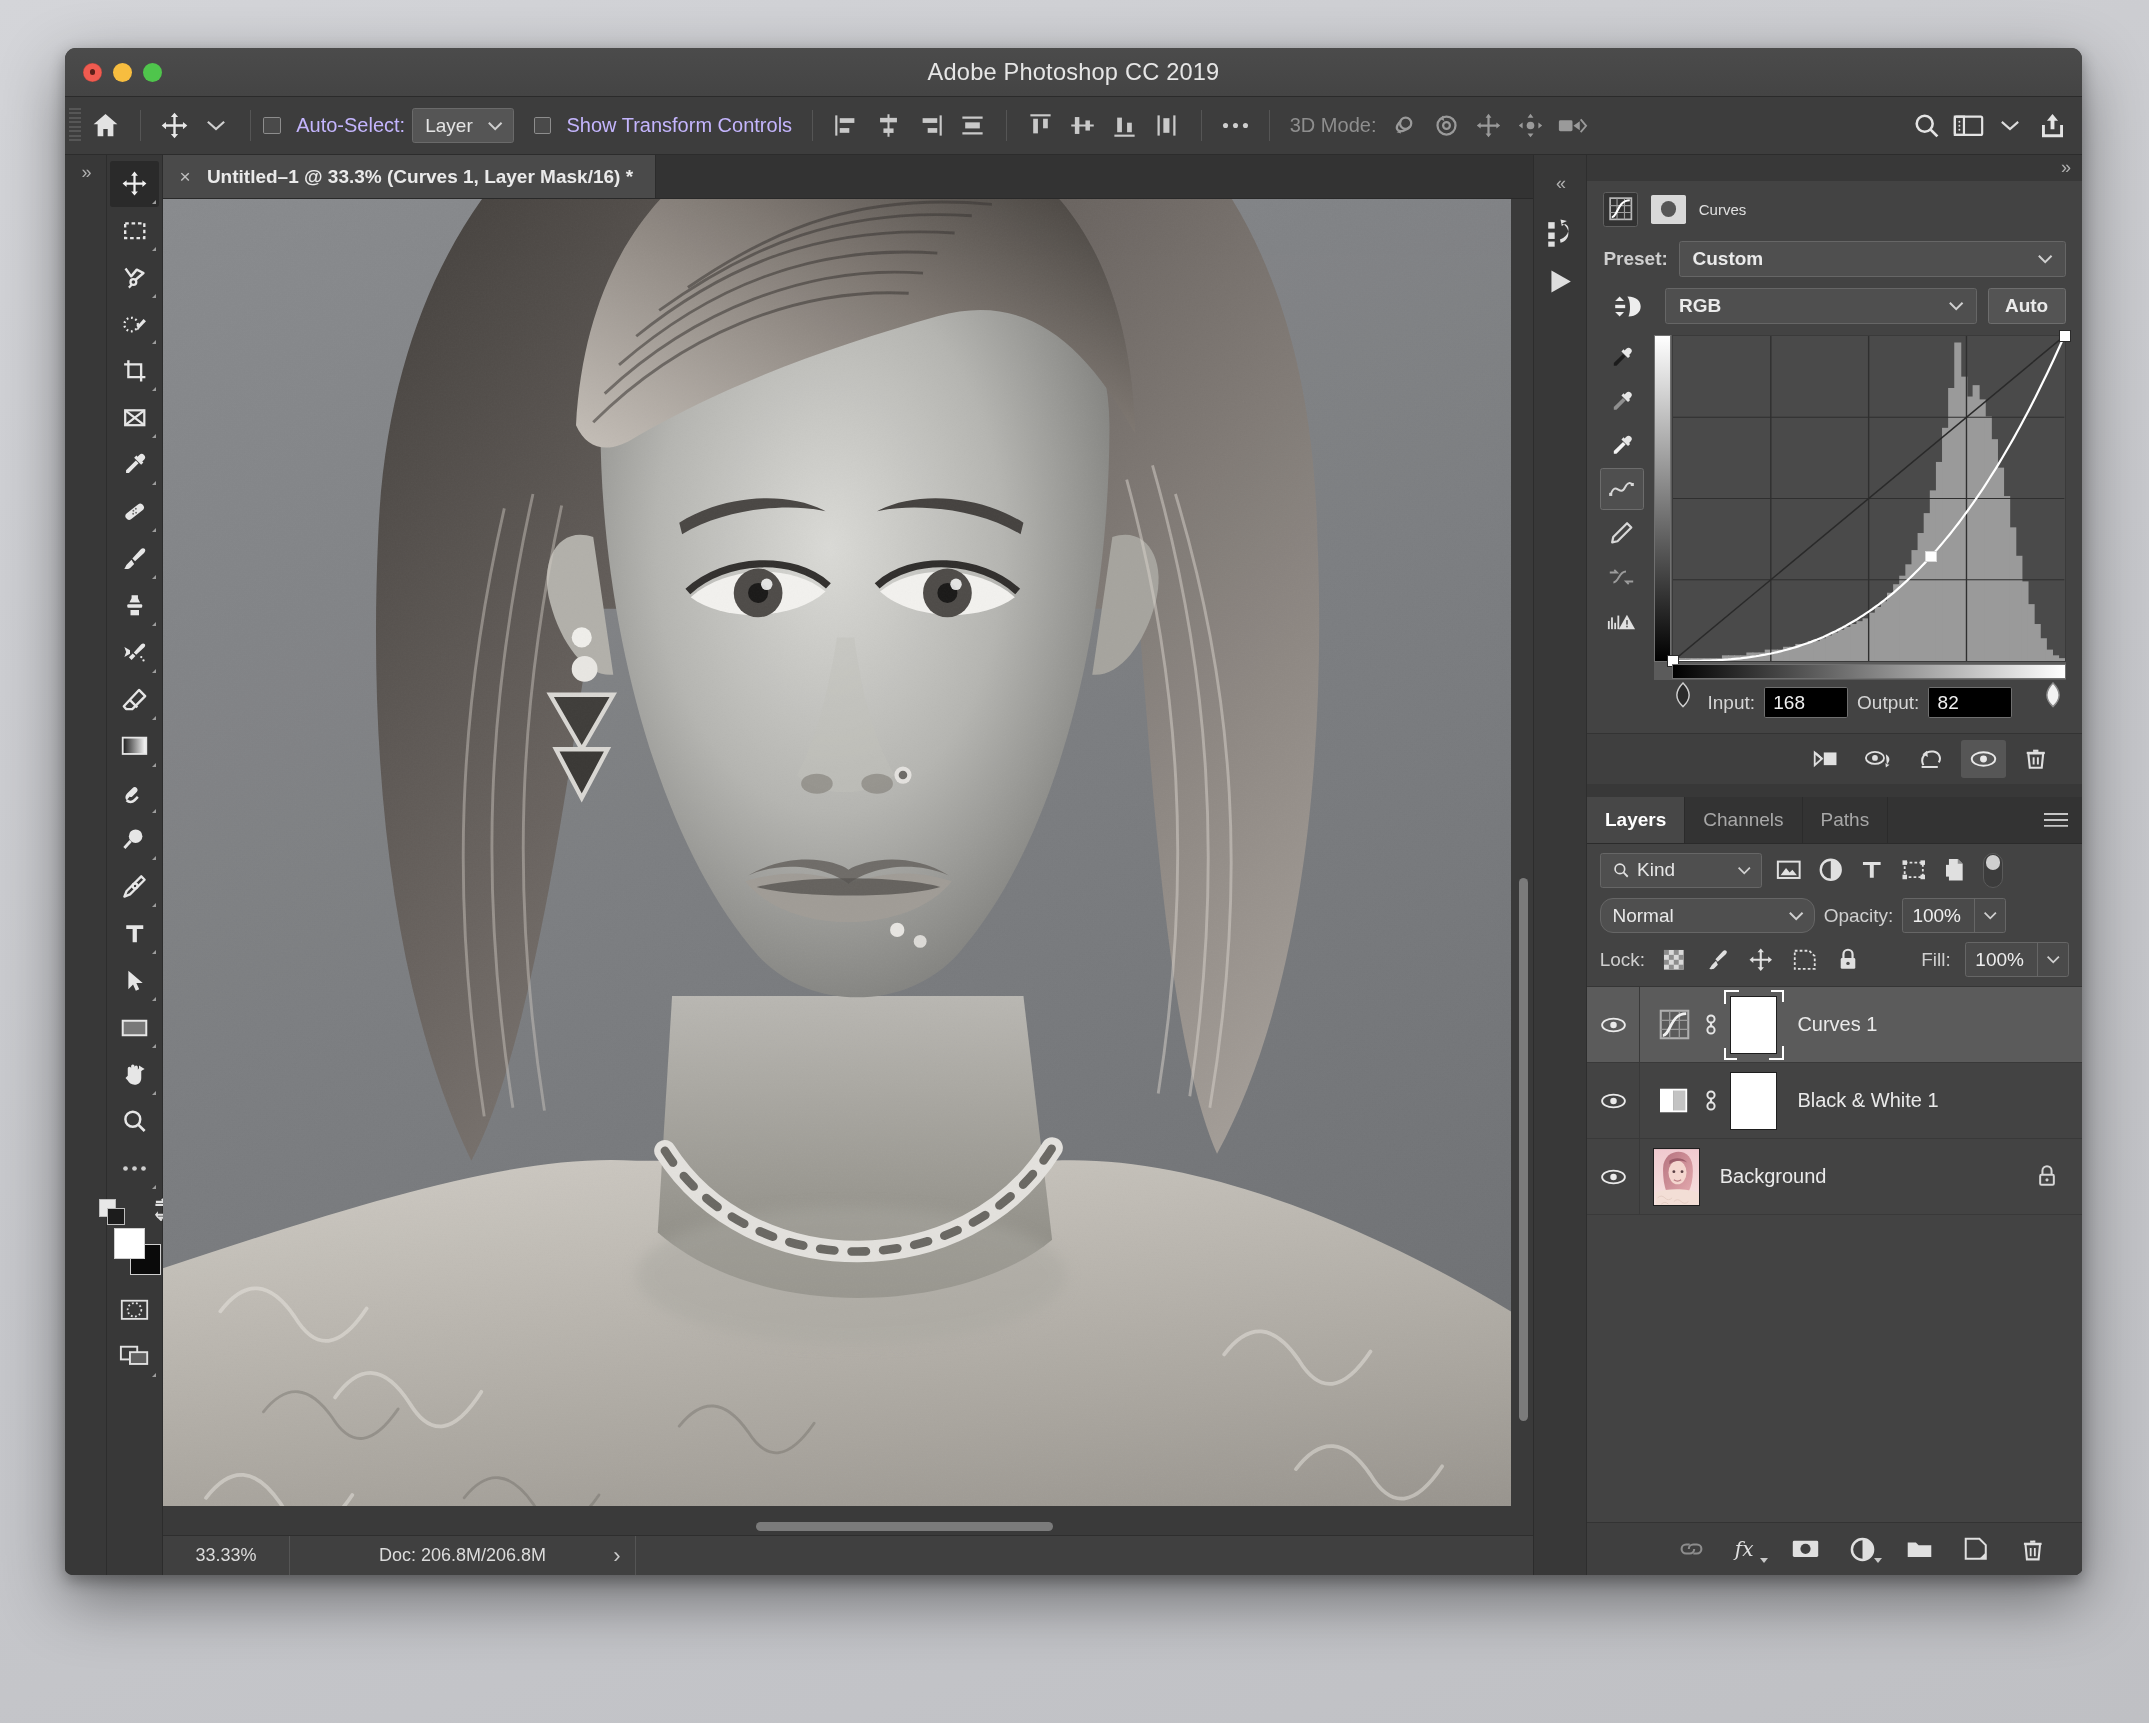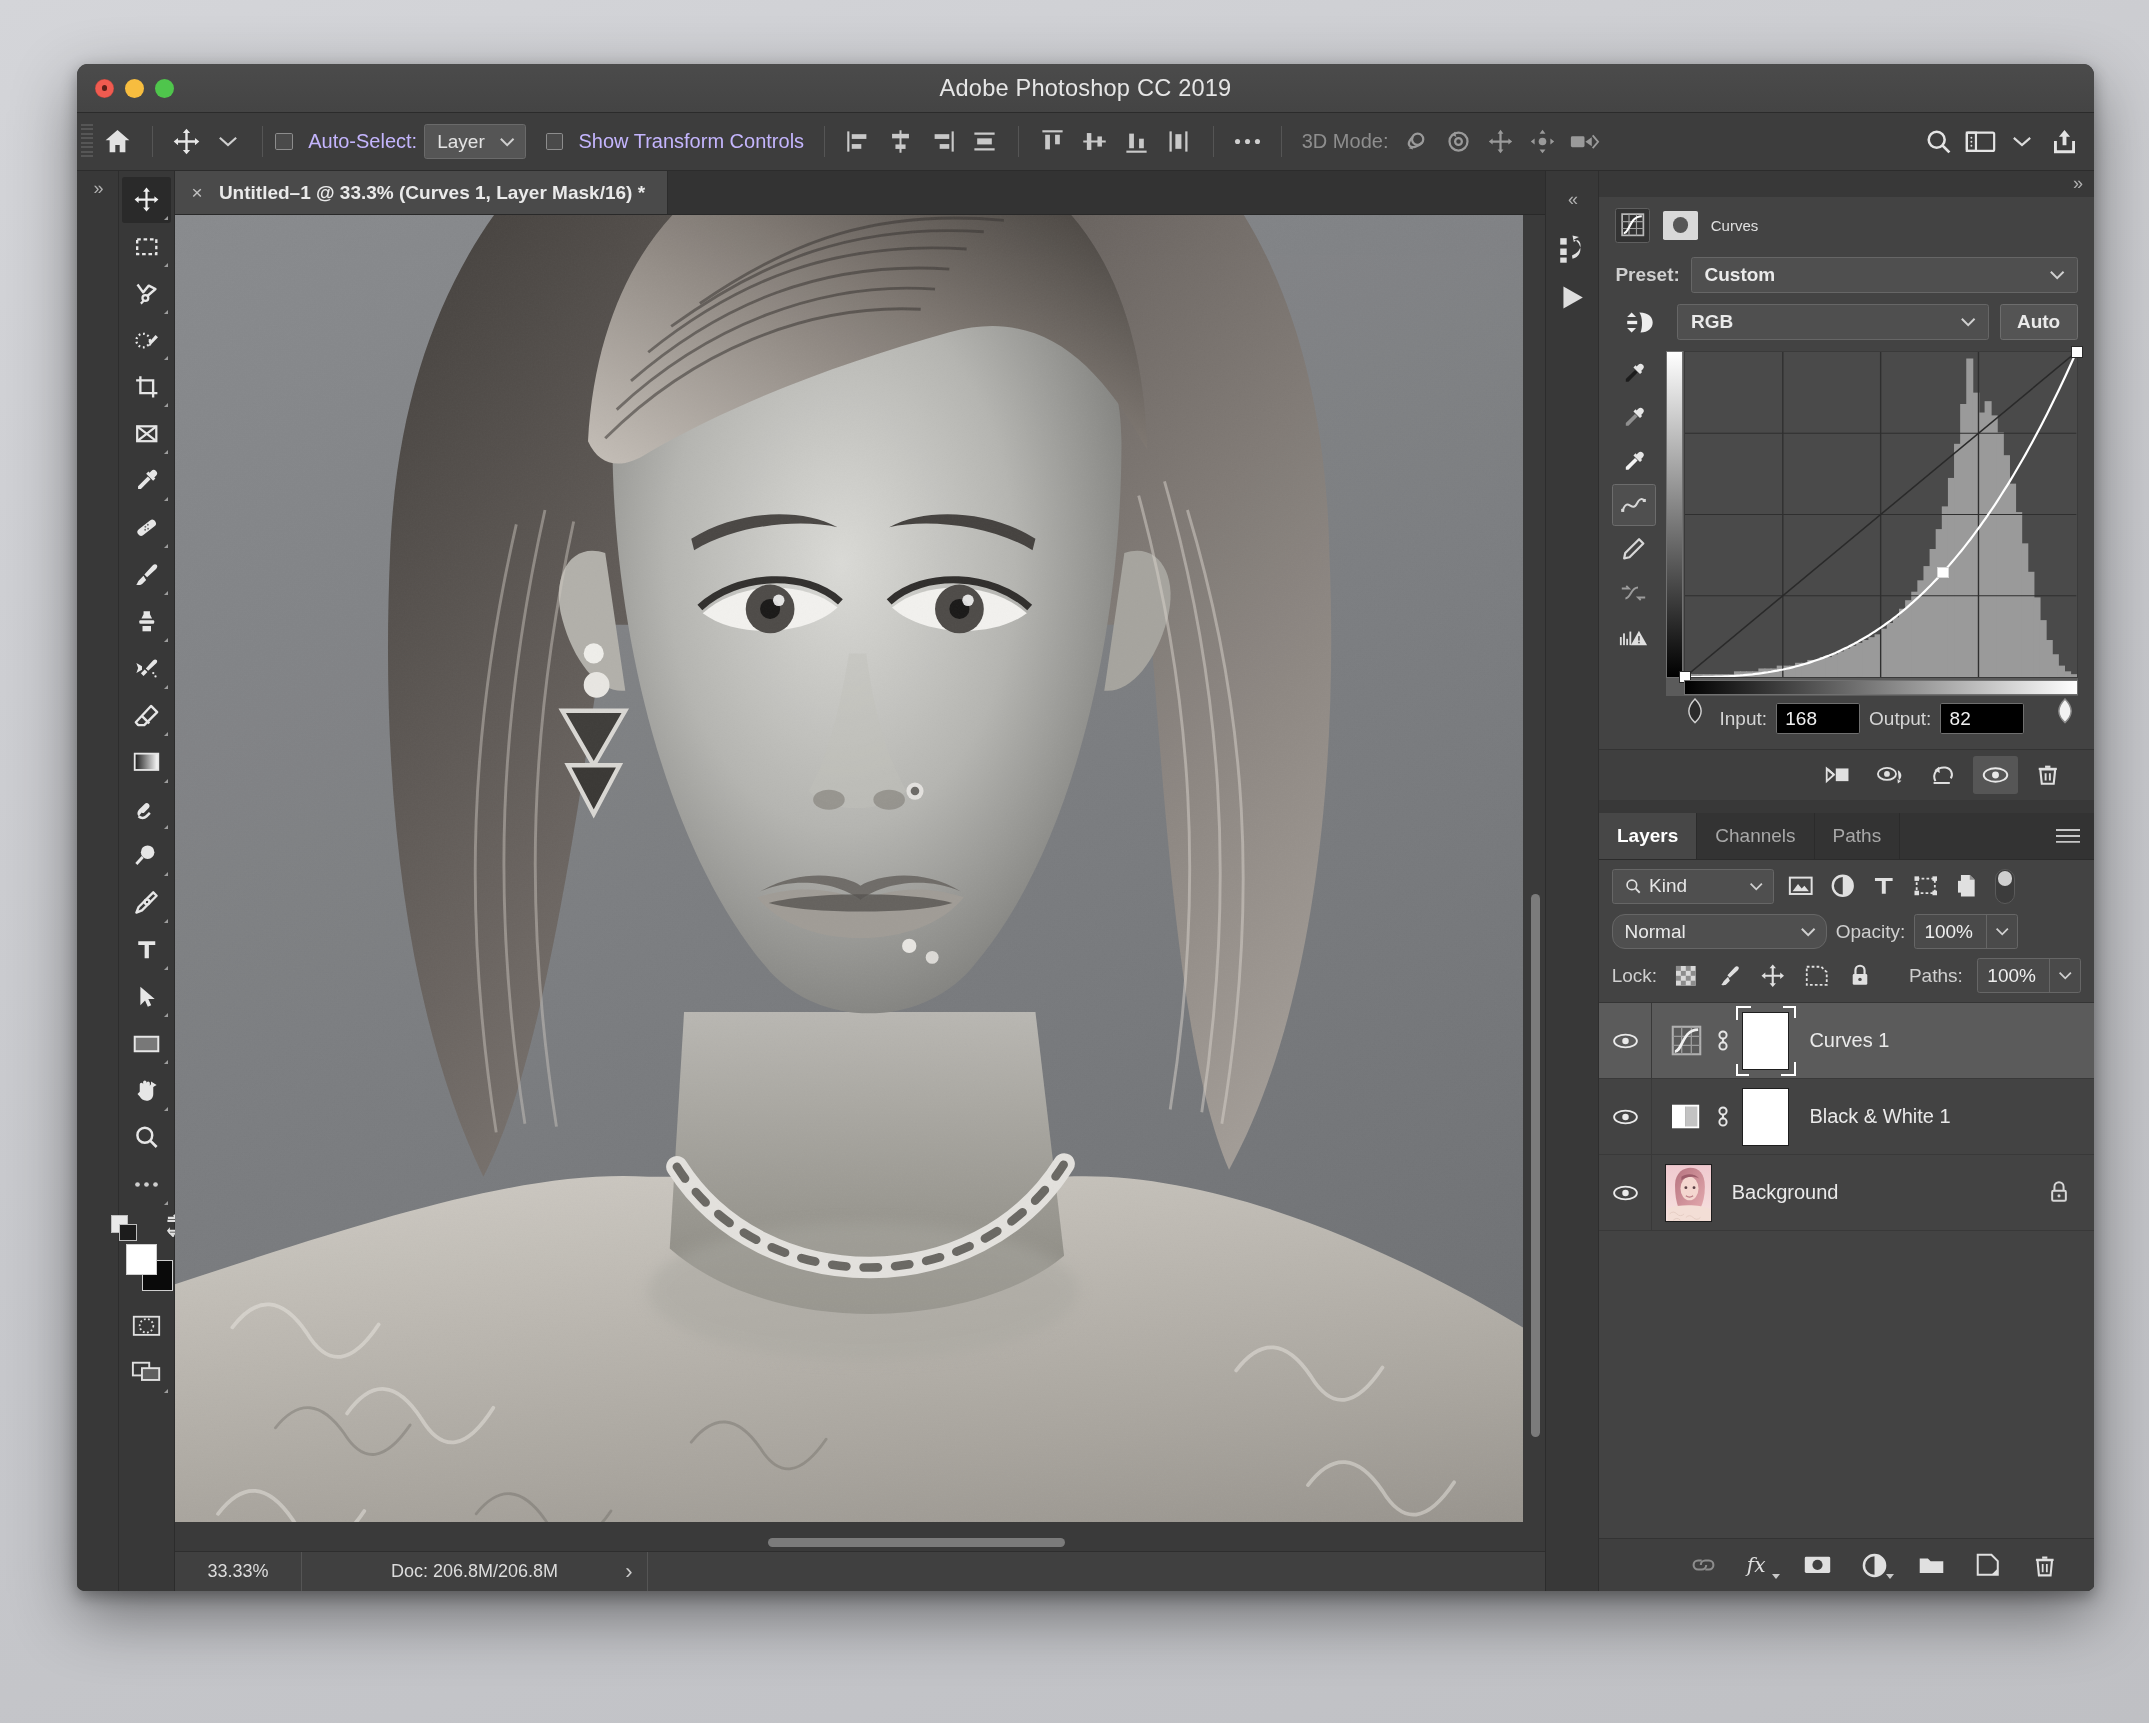--- a/index.html
+++ b/index.html
@@ -9,27 +9,27 @@
     font-family: "Liberation Sans", sans-serif;
     overflow: hidden;
   }
   body {
     background: linear-gradient(160deg,#d4d5d9 0%,#c6c7cb 55%,#bfc0c4 100%);
   }
 
   
   .window {
     position: absolute;
-    left: 65px; top: 64px;
+    left: 65px; top: 48px;
     width: 2017px; height: 1527px;
     background: #383838;
     border-radius: 11px 11px 7.3px 7.3px;
     box-shadow: 0 23.6px 64px rgba(0,0,0,.44), 0 5.5px 14.5px rgba(0,0,0,.3);
     overflow: hidden;
-    display: flex; flex-direction: column; margin-left: 12px;
+    display: flex; flex-direction: column;
   }
 
   
   .titlebar {
     height: 49px; flex: 0 0 49px;
     background: linear-gradient(180deg,#4b4b4b 0%,#444444 100%);
     border-bottom: 0.9px solid #2b2b2b;
     display: flex; align-items: center;
     position: relative;
   }
@@ -1200,21 +1200,21 @@
                 </svg>
             </span>
             <span class="fi">
               <svg width="22" height="25.5" viewBox="0 0 24 28">
                   <path d="M7 12V8a5 5 0 0 1 10 0v4" fill="none" stroke="#e0e0e0" stroke-width="2.4"></path>
                   <rect x="4" y="12" width="16" height="12" rx="1.6" fill="#e0e0e0"></rect>
                   <circle cx="12" cy="18" r="1.9" fill="#4a4a4a"></circle>
                 </svg>
             </span>
             <span class="spacer"></span>
-            <span class="lbl">Paths:</span>
+            <span class="lbl">Fill:</span>
             <div class="num-box">
               <span class="val">100%</span>
               <span class="dd">
                 <svg width="14.5" height="9" viewBox="0 0 18 11">
                     <path d="M2 2 9 9 16 2" stroke="#d0d0d0" stroke-width="2.2" fill="none"></path>
                   </svg>
               </span>
             </div>
           </div>
 

